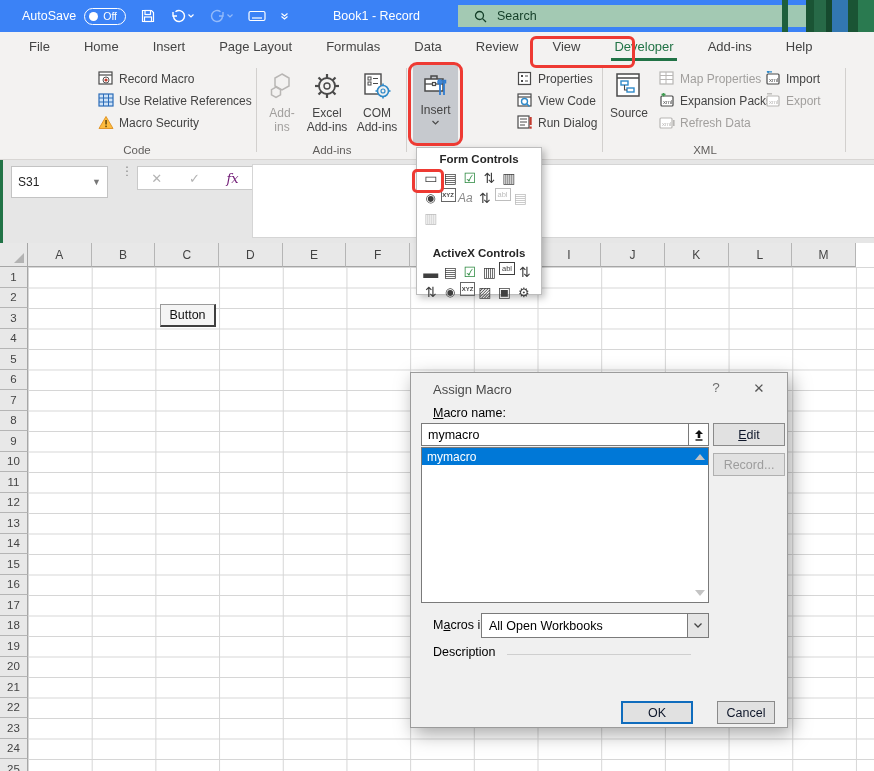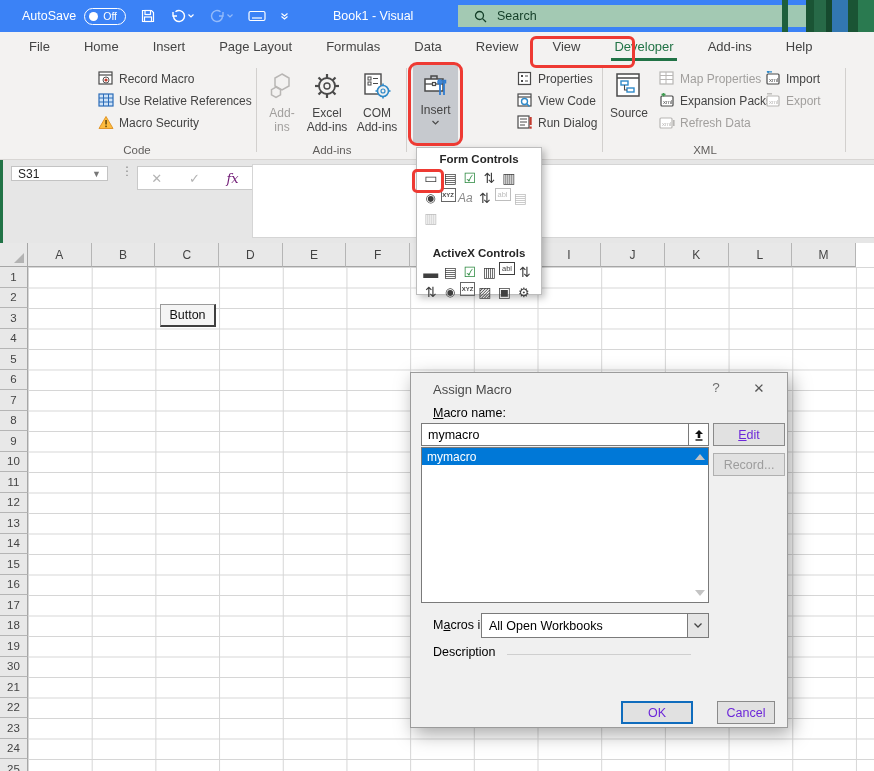--- a/index.html
+++ b/index.html
@@ -48,21 +48,21 @@
   .mi[data-ic="check-box"] { color:#2e8b42; }
   .mi[data-ic="option-button"] { font-size:12px; }
   .mi[data-ic="label"] { font-size:6px; font-weight:bold; border:1px solid #666; height:14px; width:15px; }
   .mi[data-ic="group-box"] { font-style:italic; color:#8a8a8a; font-size:12px; }
   .mi[data-ic="text-field"], .mi[data-ic="text-box"] { font-size:7.5px; border:1px solid currentColor; height:13px; width:16px; }
   .mi[data-ic="command-button"] { font-size:15px; }
   .mi[data-ic="more-controls"] { font-size:13px; }
 
   
   .fxstrip { position:absolute; left:0; top:160px; width:874px; height:83px; background:#e6e6e6; border-left:3px solid #217346; }
-  .namebox { position:absolute; left:8px; top:6px; width:97px; height:15px; background:#fff; border:1px solid #c3c3c3; display:flex; align-items:center; font-size:12px; color:#222; padding:0 6px; }
+  .namebox { position:absolute; left:8px; top:6px; width:97px; height:32px; background:#fff; border:1px solid #c3c3c3; display:flex; align-items:center; font-size:12px; color:#222; padding:0 6px; }
   .namebox .nb-arrow { margin-left:auto; color:#777; font-size:9px; }
   .fxdots { position:absolute; left:118px; top:8px; color:#8a8a8a; font-size:12px; letter-spacing:0; line-height:6px; }
   .fxbtns { position:absolute; left:134px; top:6px; width:116px; height:24px; background:#fff; border:1px solid #c9c9c9; display:flex; align-items:center; justify-content:space-around; color:#b3b3b3; font-size:13px; }
   .fxbtns .fx { font-family:"DejaVu Serif", serif; font-style:italic; color:#701a75; font-size:13px; }
   .formulabar { position:absolute; left:249px; top:4px; width:625px; height:74px; background:#fff; border:1px solid #d5d5d5; }
 
   
   .grid { position:absolute; left:0; top:243px; width:874px; height:528px; background:#fff; }
   .corner { position:absolute; left:0; top:0; width:28px; height:24px; background:#e8e8e8; border-right:1px solid #a6a6a6; border-bottom:1px solid #a6a6a6; }
   .corner::after { content:""; position:absolute; right:3px; bottom:3px; border-style:solid; border-width:0 0 10px 10px; border-color:transparent transparent #b3b3b3 transparent; }
@@ -84,21 +84,21 @@
   .dlg-label u { text-decoration:underline; }
   .mn-input { position:absolute; left:10px; top:50px; width:288px; height:23px; background:#fff; border:1px solid #7a7a7a; display:flex; align-items:center; }
   .mn-input .val { flex:1; padding-left:6px; font-size:12.5px; color:#000; }
   .mn-upbtn { width:20px; height:100%; border-left:1px solid #7a7a7a; display:flex; align-items:center; justify-content:center; cursor:pointer; background:#fff; }
   .mlist { position:absolute; left:10px; top:74px; width:288px; height:156px; background:#fff; border:1px solid #7a7a7a; }
   .mlist .item { height:17px; display:flex; align-items:center; padding-left:5px; font-size:12px; }
   .mlist .item.sel { background:#0078d7; color:#fff; }
   .scrollarrow { position:absolute; right:3px; width:0; height:0; border-left:5px solid transparent; border-right:5px solid transparent; }
   .sa-up { top:6px; border-bottom:6px solid #c4c4c4; }
   .sa-dn { bottom:6px; border-top:6px solid #c4c4c4; }
-  .dlg-btn { position:absolute; height:23px; background:#e1e1e1; border:1px solid #8a8a8a; display:flex; align-items:center; justify-content:center; font-size:12.5px; color:#6d28d9; cursor:pointer; }
+  .dlg-btn { position:absolute; height:23px; background:#e1e1e1; border:1px solid #8a8a8a; display:flex; align-items:center; justify-content:center; font-size:12.5px; color:#0f172a; cursor:pointer; }
   .dlg-btn.default { border:2px solid #0f6cbd; }
   .dlg-btn.disabled { color:#9d9d9d; border-color:#b0b0b0; }
   .macros-dd { position:absolute; left:70px; top:240px; width:228px; height:25px; background:#fff; border:1px solid #7a7a7a; display:flex; align-items:center; }
   .macros-dd .val { flex:1; padding-left:7px; color:#000; }
   .macros-dd .ddbtn { width:21px; height:100%; background:#e5e5e5; border-left:1px solid #7a7a7a; display:flex; align-items:center; justify-content:center; cursor:pointer; }
   .desc-line { position:absolute; left:96px; top:281px; width:184px; height:1px; background:#cfcfcf; }
 
   
   .ann { position:absolute; border:3px solid #ee3a33; border-radius:6px; z-index:100; pointer-events:none; }
 </style>
@@ -144,21 +144,21 @@
         <rect x="1" y="2.5" width="16" height="9" rx="1.5" fill="none" stroke="#fff" stroke-width="1.2"></rect>
         <line x1="4" y1="9" x2="14" y2="9" stroke="#fff" stroke-width="1.2"></line>
       </svg>
     </button>
     <button class="qat-btn">
       <svg width="9" height="7" viewBox="0 0 9 7">
           <path d="M1.5 0.5 L4.5 3 L7.5 0.5 M1.5 3.5 L4.5 6 L7.5 3.5" fill="none" stroke="#fff" stroke-width="1.1"></path>
         </svg>
     </button>
   </div>
-  <div class="tb-title">Book1 - Visual</div>
+  <div class="tb-title">Book1 - Record</div>
   <div class="searchbox">
     <svg width="13" height="13" viewBox="0 0 13 13">
       <circle cx="5.5" cy="5.5" r="4" fill="none" stroke="#143e28" stroke-width="1.3"></circle>
       <line x1="8.6" y1="8.6" x2="12" y2="12" stroke="#143e28" stroke-width="1.3"></line>
     </svg>
     <span>Search</span>
   </div>
   <div class="deco">
     <i style="width:6px;background:#1d5f3c"></i>
     <i style="width:18px;background:#9fc8b2;height:22px;margin-top:5px"></i>
@@ -434,21 +434,21 @@
       <div class="rowhdr">10</div>
       <div class="rowhdr">11</div>
       <div class="rowhdr">12</div>
       <div class="rowhdr">13</div>
       <div class="rowhdr">14</div>
       <div class="rowhdr">15</div>
       <div class="rowhdr">16</div>
       <div class="rowhdr">17</div>
       <div class="rowhdr">18</div>
       <div class="rowhdr">19</div>
-      <div class="rowhdr">30</div>
+      <div class="rowhdr">20</div>
       <div class="rowhdr">21</div>
       <div class="rowhdr">22</div>
       <div class="rowhdr">23</div>
       <div class="rowhdr">24</div>
       <div class="rowhdr">25</div>
     </div>
   <div class="cells"></div>
   <button class="formbutton">Button</button>
 </div>
 

